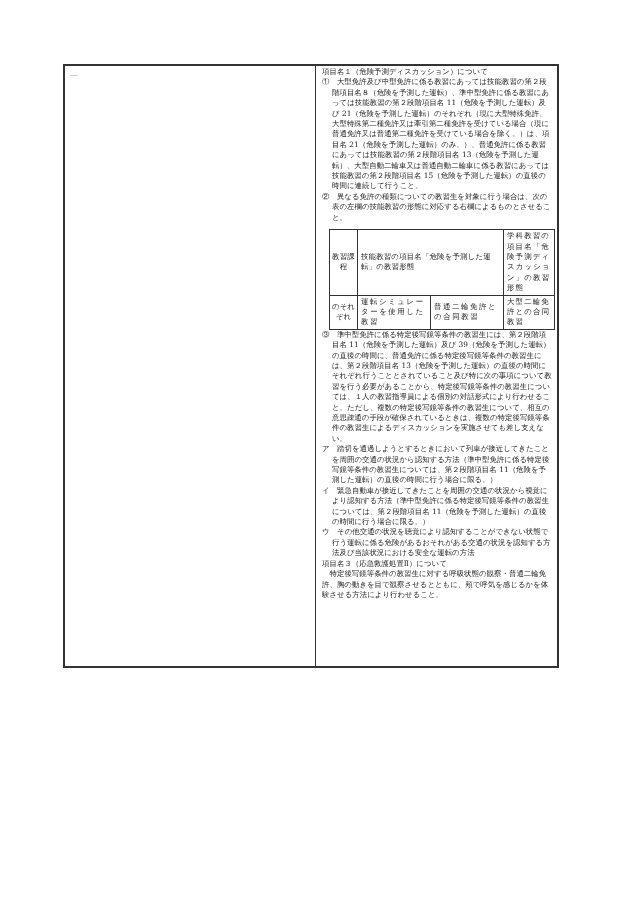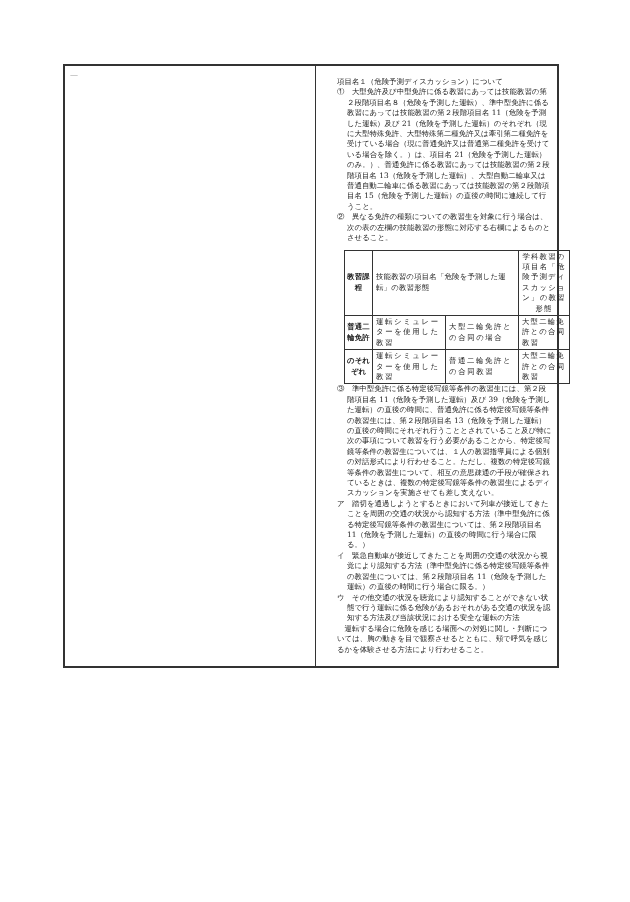--- a/index.html
+++ b/index.html
@@ -3,36 +3,36 @@
 <meta charset="utf-8">
 <style>
   html, body { margin:0; padding:0; background:#ffffff; }
   body { width:630px; height:902px; position:relative; overflow:hidden;
          font-family:"DejaVu Serif","Liberation Serif",serif; color:#222; }
   .outer { position:absolute; left:63px; top:64px; width:496px; height:604px;
            border:2px solid #333; box-sizing:border-box; }
   .left-cell { position:absolute; left:0; top:0; width:251px; height:100%;
                border-right:1px solid #333; box-sizing:border-box; }
   .dash { position:absolute; left:5px; top:5px; font-size:8px; color:#999; line-height:8px; }
-  .right-cell { position:absolute; left:268px; top:0; right:0; height:100%;
+  .right-cell { position:absolute; left:253px; top:0; right:0; height:100%;
                 padding:1px 4px 0 4px; box-sizing:border-box;
-                font-size:7.4px; line-height:10.4px; letter-spacing:0.05px;margin-top:10px; }
+                font-size:7.4px; line-height:10.4px; letter-spacing:0.05px; }
   .p { margin:0; }
   .item { padding-left:10px; text-indent:-10px; margin:0; }
   .para { padding-left:10px; text-indent:7.5px; margin:0; }
   .indent1 { text-indent:7.5px; margin:0; }
   .inner-wrap { padding:6px 4px 0 7px; }
   table.inner { border-collapse:collapse; width:226px; font-size:7.4px; line-height:10.4px; }
   table.inner td { border:1px solid #333; vertical-align:middle; padding:1px 3px; }
-  table.inner td.c1 { width:25px; text-align:center; padding:1px 1px;font-weight:bold; }
+  table.inner td.c1 { width:25px; text-align:center; padding:1px 1px; }
   table.inner td.c2 { width:66px; letter-spacing:1.6px; }
   table.inner td.c3 { width:66px; letter-spacing:1.6px; }
   table.inner td.c4 { width:44px; letter-spacing:1.2px; }
   table.inner tr.head td { height:52px; letter-spacing:0.2px; }
-  table.inner tr.head td.c4 { letter-spacing:1.2px;text-align:center; }
+  table.inner tr.head td.c4 { letter-spacing:1.2px; }
 </style>
 </head>
 <body>
 
 <div class="outer">
   <div class="left-cell">
     <span class="dash">—</span>
   </div>
   <div class="right-cell">
     <p class="p">項目名１（危険予測ディスカッション）について</p>
@@ -41,34 +41,29 @@
 
     <div class="inner-wrap">
       <table class="inner">
         <tbody>
             <tr class="head">
           <td class="c1">教習課程</td>
           <td colspan="2">技能教習の項目名「危険を予測した運転」の教習形態</td>
           <td class="c4">学科教習の項目名「危険予測ディスカッション」の教習形態</td>
         </tr>
         <tr>
-          <td class="c1">普通二輪免許</td>
-          <td class="c2">運転シミュレーターを使用した教習</td>
-          <td class="c3">大型二輪免許との合同の場合</td>
-          <td class="c4">大型二輪免許との合同教習</td>
-        </tr>
-        <tr>
           <td class="c1">のそれぞれ</td>
           <td class="c2">運転シミュレーターを使用した教習</td>
           <td class="c3">普通二輪免許との合同教習</td>
           <td class="c4">大型二輪免許との合同教習</td>
         </tr>
       </tbody>
         </table>
     </div>
 
     <p class="item">③　準中型免許に係る特定後写鏡等条件の教習生には、第２段階項目名 11（危険を予測した運転）及び 39（危険を予測した運転）の直後の時間に、普通免許に係る特定後写鏡等条件の教習生には、第２段階項目名 13（危険を予測した運転）の直後の時間にそれぞれ行うこととされていること及び特に次の事項について教習を行う必要があることから、特定後写鏡等条件の教習生については、１人の教習指導員による個別の対話形式により行わせること。ただし、複数の特定後写鏡等条件の教習生について、相互の意思疎通の手段が確保されているときは、複数の特定後写鏡等条件の教習生によるディスカッションを実施させても差し支えない。</p>
     <p class="item">ア　踏切を通過しようとするときにおいて列車が接近してきたことを周囲の交通の状況から認知する方法（準中型免許に係る特定後写鏡等条件の教習生については、第２段階項目名 11（危険を予測した運転）の直後の時間に行う場合に限る。）</p>
     <p class="item">イ　緊急自動車が接近してきたことを周囲の交通の状況から視覚により認知する方法（準中型免許に係る特定後写鏡等条件の教習生については、第２段階項目名 11（危険を予測した運転）の直後の時間に行う場合に限る。）</p>
     <p class="item">ウ　その他交通の状況を聴覚により認知することができない状態で行う運転に係る危険があるおそれがある交通の状況を認知する方法及び当該状況における安全な運転の方法</p>
-    <p class="indent1">運転する場合に危険を感じる場面への対処に関し・判断については、胸の動きを目で観察させるとともに、頬で呼気を感じるかを体験させる方法により行わせること。</p>
+    <p class="p">項目名３（応急救護処置Ⅱ）について</p>
+    <p class="indent1">特定後写鏡等条件の教習生に対する呼吸状態の観察・普通二輪免許、胸の動きを目で観察させるとともに、頬で呼気を感じるかを体験させる方法により行わせること。</p>
   </div>
 </div>
 
 </body></html>

